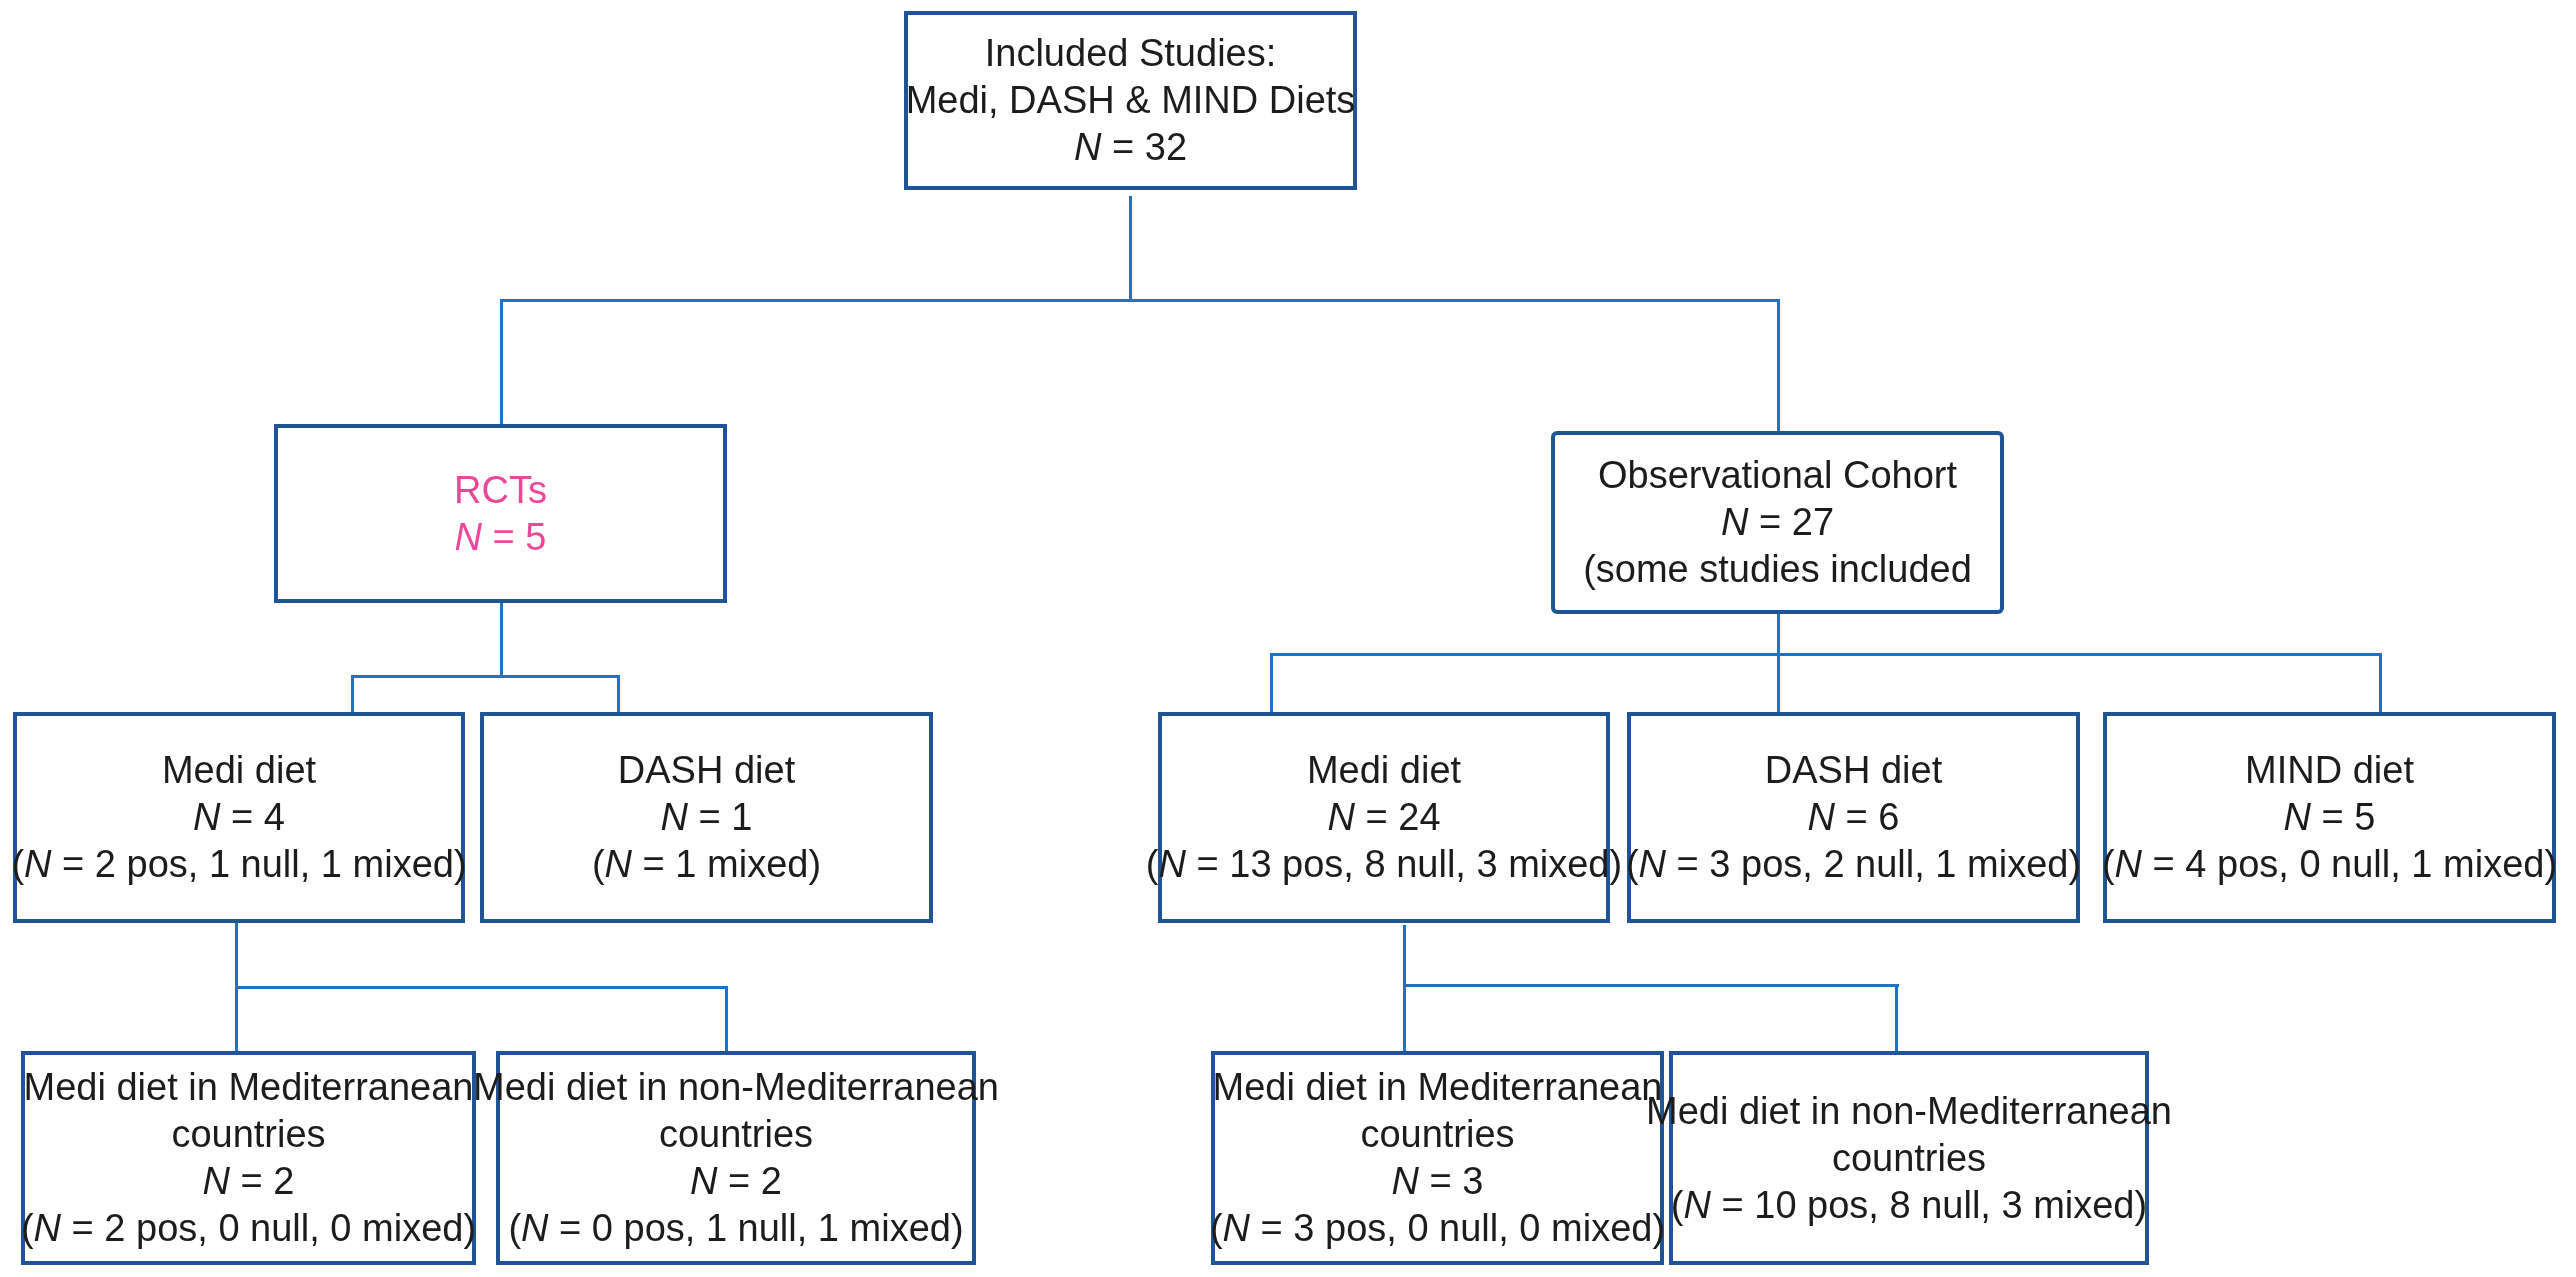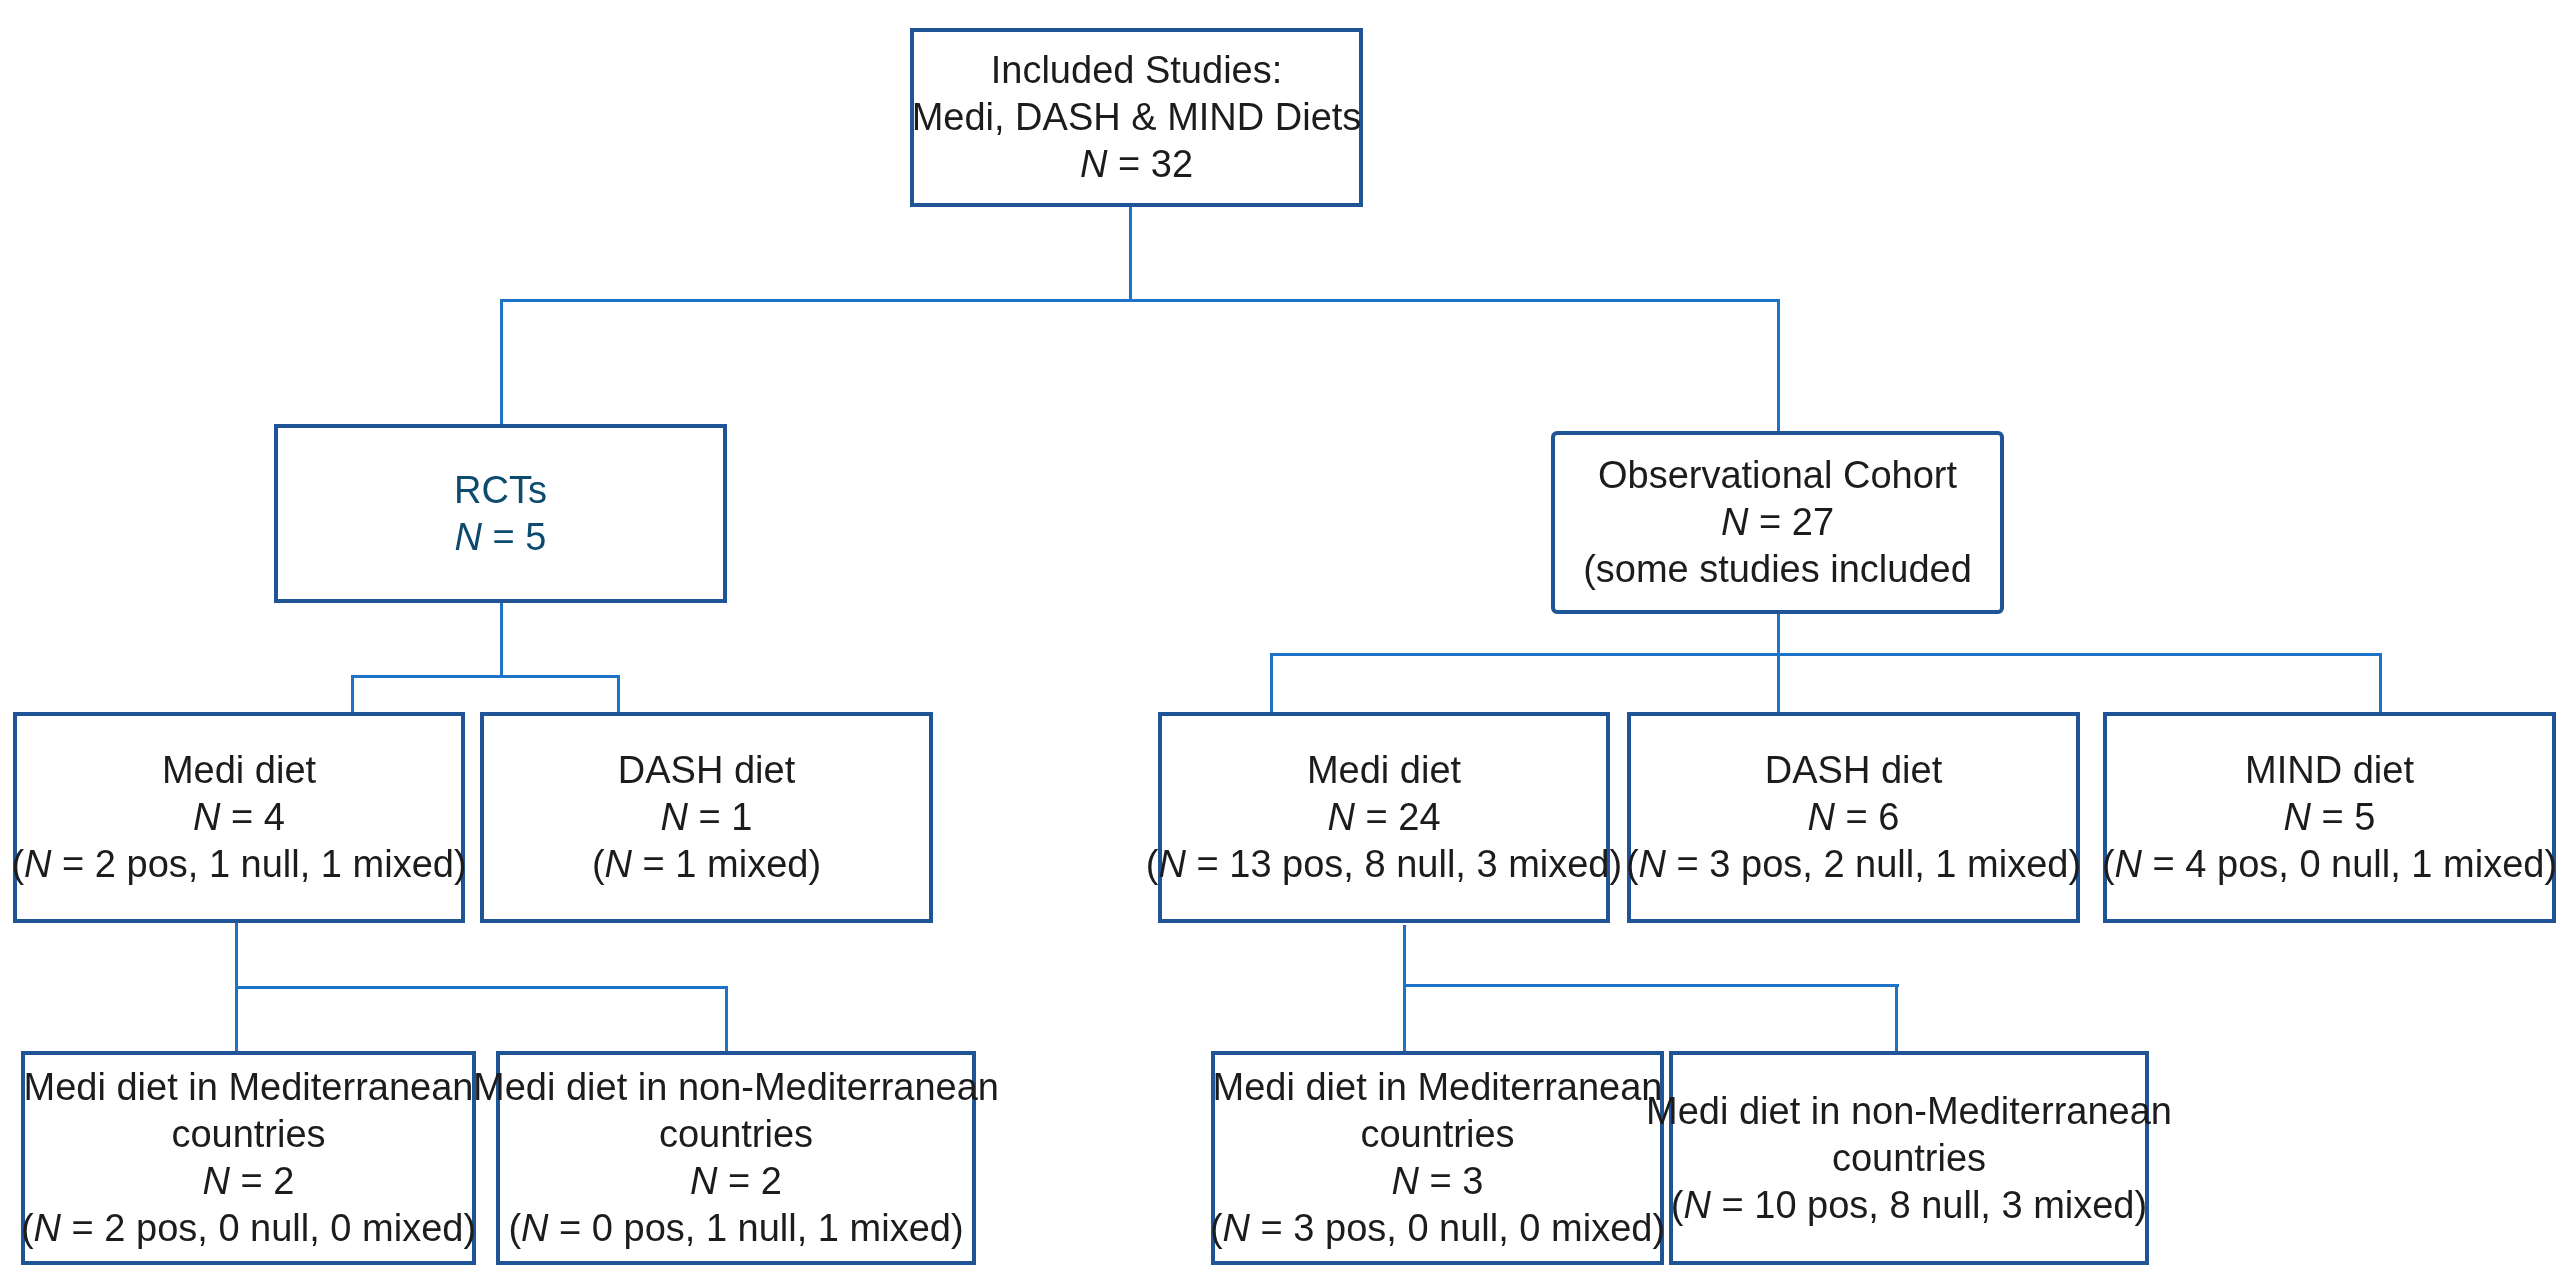--- a/index.html
+++ b/index.html
@@ -51,30 +51,30 @@
   <div class="conn v" style="left: 235px; top: 923px; height: 65px; background: rgb(30, 115, 200);"></div>
   <div class="conn h" style="left: 235px; top: 986px; width: 493px; background: rgb(30, 115, 200);"></div>
   <div class="conn v" style="left: 235px; top: 986px; height: 67px; background: rgb(30, 115, 200);"></div>
   <div class="conn v" style="left: 725px; top: 986px; height: 67px; background: rgb(30, 115, 200);"></div>
 
   <div class="conn v" style="left: 1403px; top: 925px; height: 62px; background: rgb(30, 115, 200);"></div>
   <div class="conn h" style="left: 1403px; top: 984px; width: 496px; background: rgb(30, 115, 200);"></div>
   <div class="conn v" style="left: 1403px; top: 984px; height: 68px; background: rgb(30, 115, 200);"></div>
   <div class="conn v" style="left: 1895px; top: 984px; height: 68px; background: rgb(30, 115, 200);"></div>
 
-  <div class="box" style="left: 904px; top: 28px; width: 453px; height: 179px; border-color: rgb(31, 84, 150); margin-left: 6px;">
+  <div class="box" style="left: 904px; top: 11px; width: 453px; height: 179px; border-color: rgb(31, 84, 150);">
     <div class="box-text" style="color: rgb(28, 28, 28);">
         <div><span>Included Studies:</span></div>
         <div><span>Medi, DASH &amp; MIND Diets</span></div>
         <div><i>N</i><span> = 32</span></div>
       </div>
   </div>
 
   <div class="box" style="left: 274px; top: 424px; width: 453px; height: 179px; border-color: rgb(31, 84, 150);">
-    <div class="box-text" style="color: #0c4a6e;">
+    <div class="box-text" style="color: #ec4899;">
         <div><span>RCTs</span></div>
         <div><i>N</i><span> = 5</span></div>
       </div>
   </div>
 
   <div class="box" style="left: 1551px; top: 431px; width: 453px; height: 183px; border-color: rgb(31, 84, 150); border-radius: 6px;">
     <div class="box-text" style="color: rgb(28, 28, 28);">
         <div><span>Observational Cohort</span></div>
         <div><i>N</i><span> = 27</span></div>
         <div><span>(some studies included</span></div>

